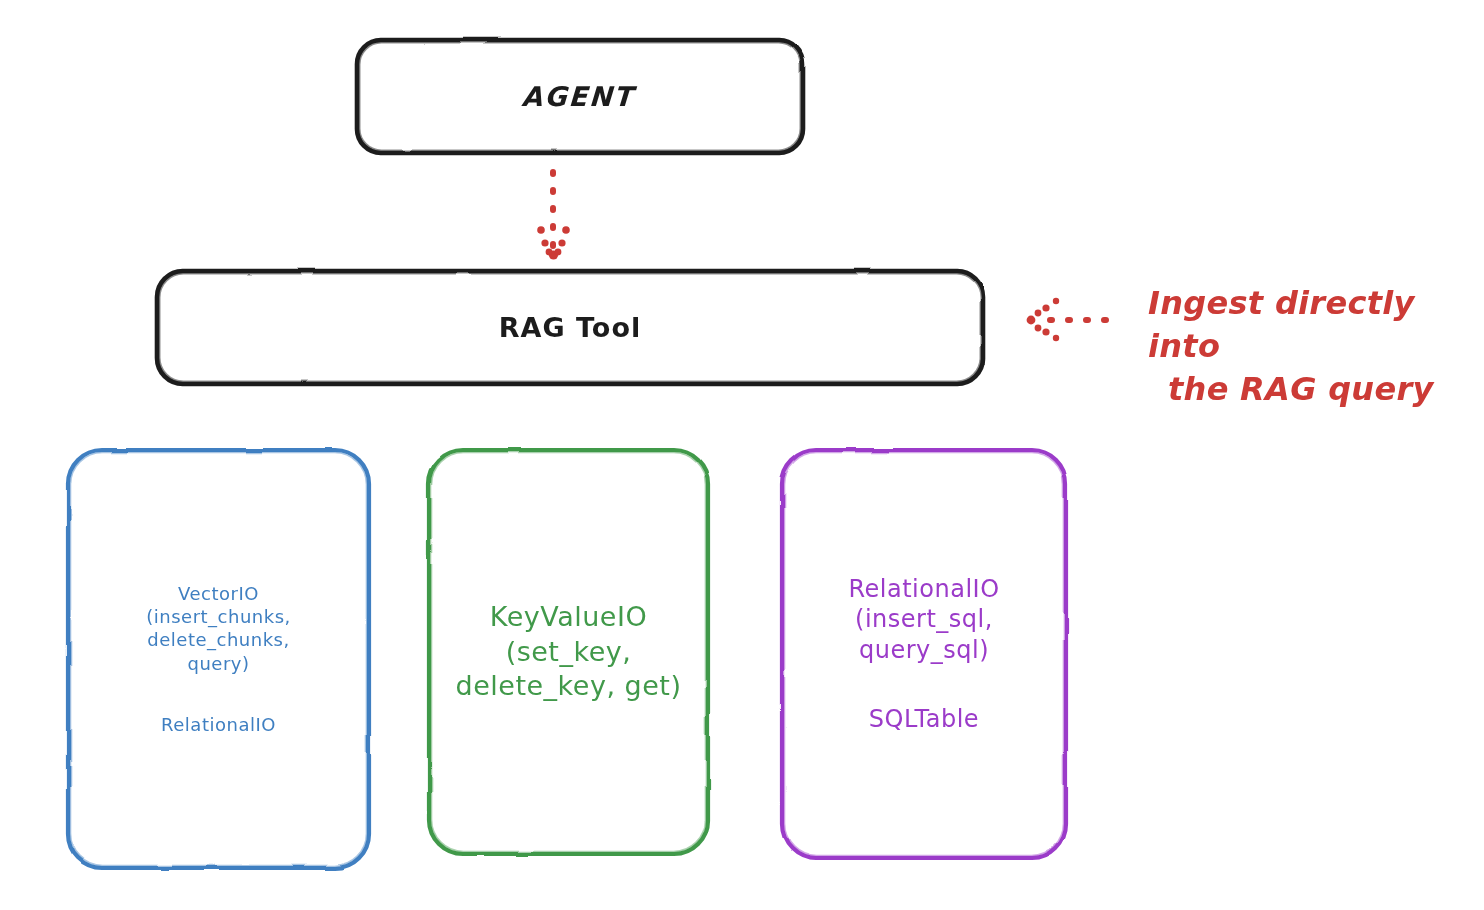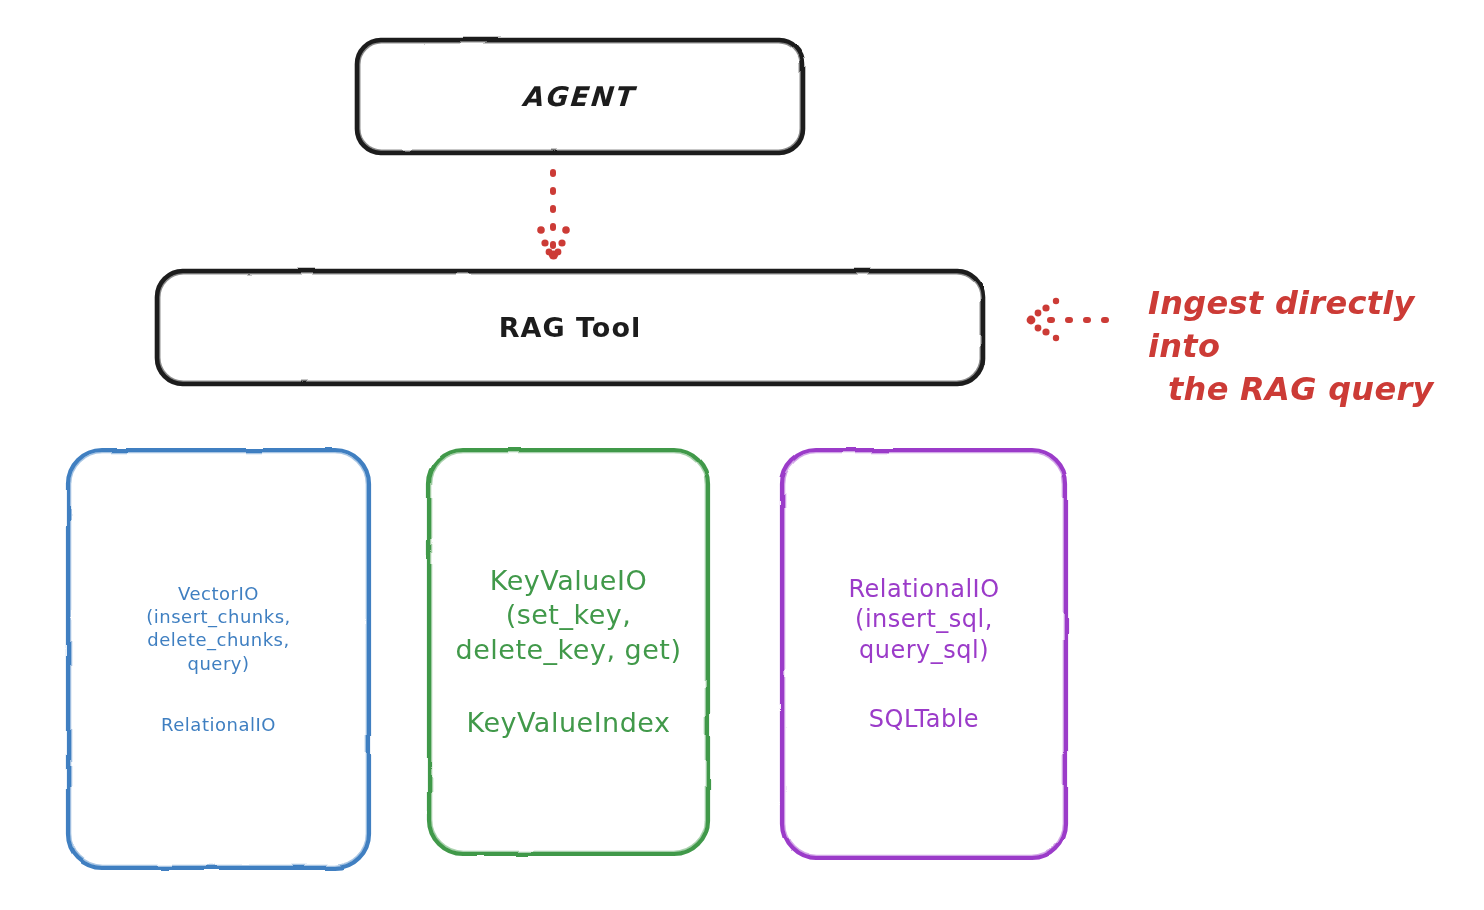--- a/index.html
+++ b/index.html
@@ -210,21 +210,20 @@
 query)</span>
     <span class="index-line">RelationalIO</span>
   </div>
 </div>
 
 <div class="node" id="keyvalue-node">
   <div class="leaf-text" id="keyvalue-text">
     <span class="api-line">KeyValueIO
 (set_key,
 delete_key, get)</span>
-    <span class="index-line">KeyValueIndex</span>
   </div>
 </div>
 
 <div class="node" id="relational-node">
   <div class="leaf-text" id="relational-text">
     <span class="api-line">RelationalIO
 (insert_sql,
 query_sql)</span>
     <span class="index-line">SQLTable</span>
   </div>

